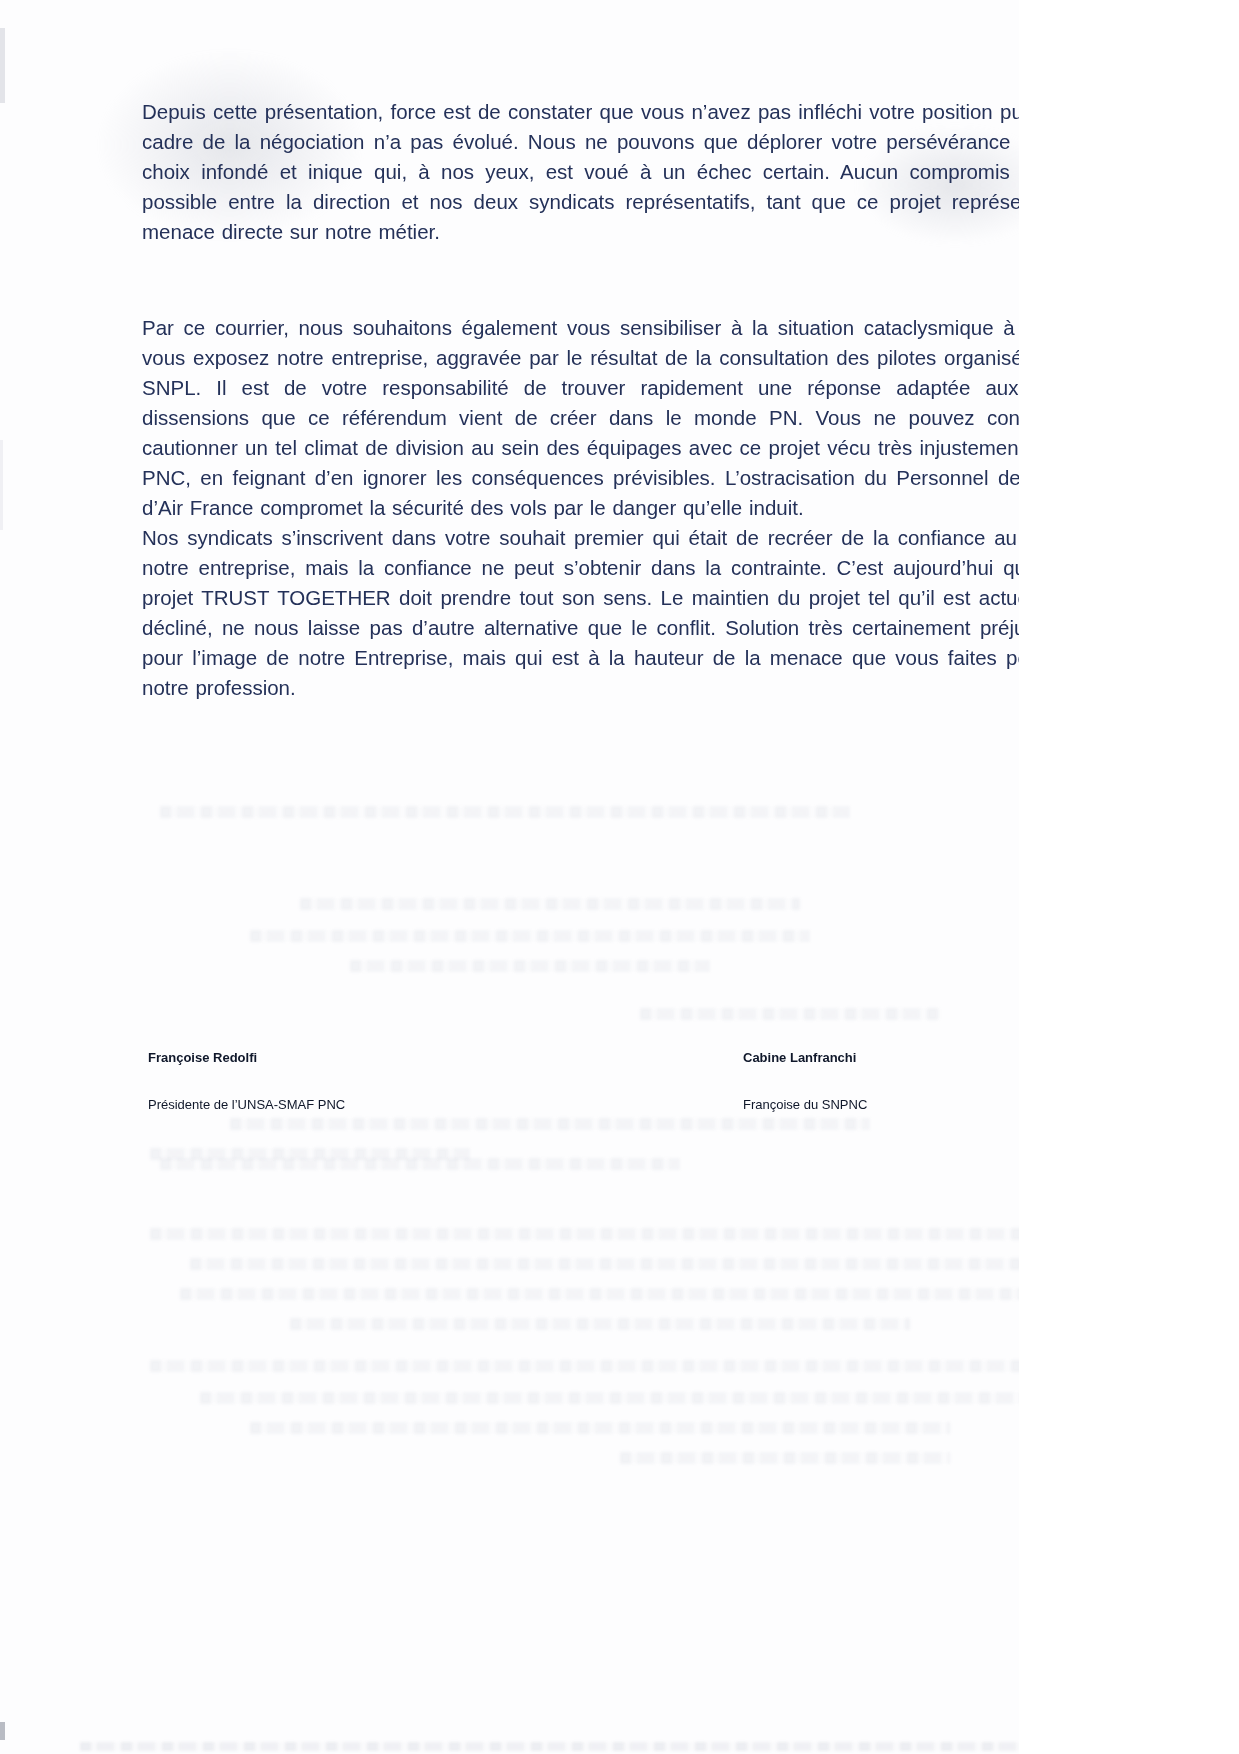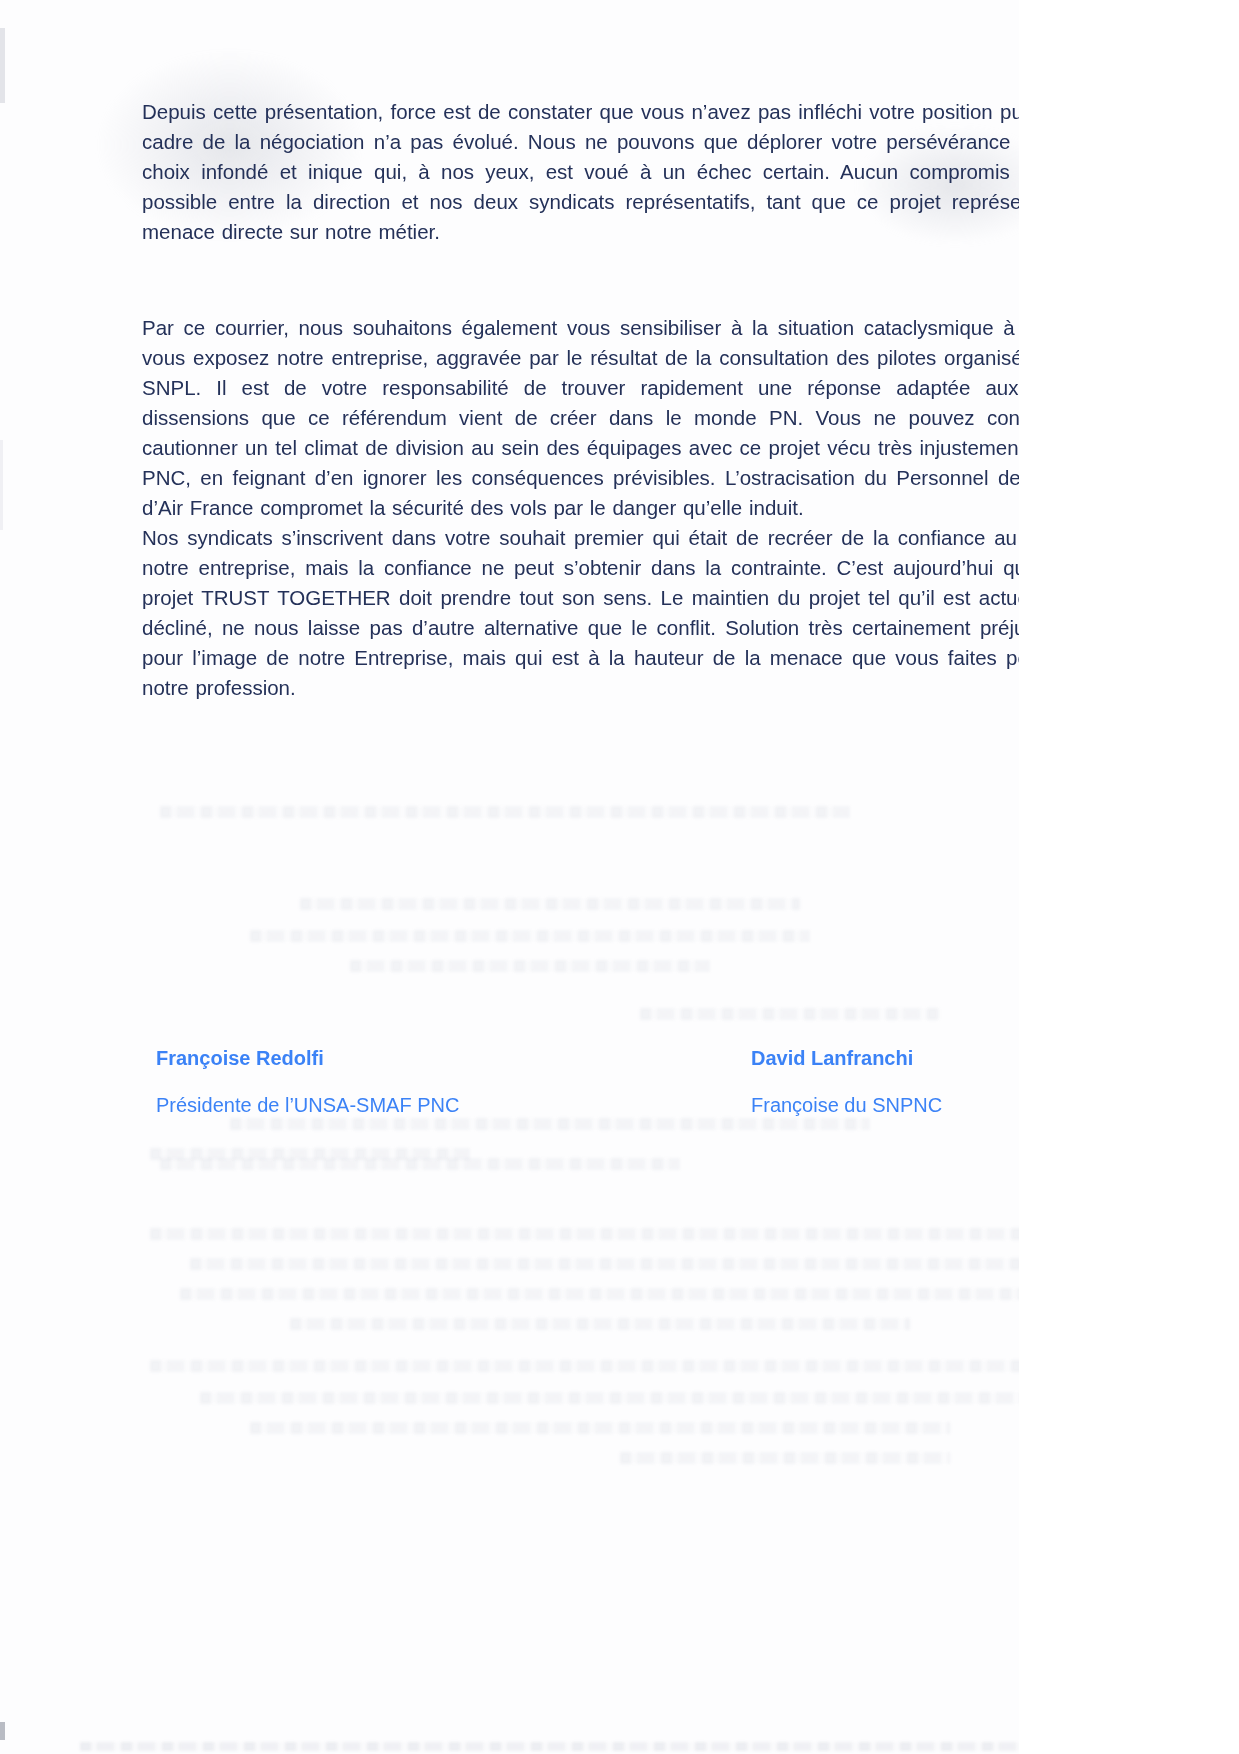--- a/index.html
+++ b/index.html
@@ -32,28 +32,28 @@
     text-align-last: left;
     word-spacing: 1px;
   }
   .letter-body p.gap-large { margin-bottom: 66px; }
   .letter-body p.gap-med   { }
   .letter-body p.gap-small { margin-bottom: 20px; }
 
   
   .signatures {
     position: absolute;
-    left: 156px;
+    left: 148px;
     top: 1043px;
     width: 953px;
     display: grid;
     grid-template-columns: 595px auto;
     grid-row-gap: 17px;
-    color: #3b82f6;
-    font-size: 20px;
+    color: #0f172a;
+    font-size: 13px;
     line-height: 30px;
   }
   .sig-name { font-weight: bold; }
 
   
   .smudge {
     position: absolute;
     border-radius: 50%;
     background: radial-gradient(ellipse at center, rgba(200,203,212,0.45), rgba(200,203,212,0) 70%);
     filter: blur(3px);
@@ -92,21 +92,21 @@
   <div class="smudge" style="left:855px; top:125px; width:200px; height:120px;"></div>
 
   <div class="letter-body">
     <p class="gap-large">Depuis cette présentation, force est de constater que vous n’avez pas infléchi votre position puisque le cadre de la négociation n’a pas évolué. Nous ne pouvons que déplorer votre persévérance dans ce choix infondé et inique qui, à nos yeux, est voué à un échec certain. Aucun compromis ne sera possible entre la direction et nos deux syndicats représentatifs, tant que ce projet représente une menace directe sur notre métier.</p>
     <p class="gap-med">Par ce courrier, nous souhaitons également vous sensibiliser à la situation cataclysmique à laquelle vous exposez notre entreprise, aggravée par le résultat de la consultation des pilotes organisée par le SNPL. Il est de votre responsabilité de trouver rapidement une réponse adaptée aux graves dissensions que ce référendum vient de créer dans le monde PN. Vous ne pouvez continuer à cautionner un tel climat de division au sein des équipages avec ce projet vécu très injustement par les PNC, en feignant d’en ignorer les conséquences prévisibles. L’ostracisation du Personnel de Cabine d’Air France compromet la sécurité des vols par le danger qu’elle induit.</p>
     <p class="gap-small">Nos syndicats s’inscrivent dans votre souhait premier qui était de recréer de la confiance au sein de notre entreprise, mais la confiance ne peut s’obtenir dans la contrainte. C’est aujourd’hui que Votre projet TRUST TOGETHER doit prendre tout son sens. Le maintien du projet tel qu’il est actuellement décliné, ne nous laisse pas d’autre alternative que le conflit. Solution très certainement préjudiciable pour l’image de notre Entreprise, mais qui est à la hauteur de la menace que vous faites peser sur notre profession.</p>
   </div>
 
   <div class="signatures">
     <div class="sig-name">Françoise Redolfi</div>
-    <div class="sig-name">David Lanfranchi</div>
+    <div class="sig-name">Cabine Lanfranchi</div>
     <div class="sig-title">Présidente de l’UNSA-SMAF PNC</div>
     <div class="sig-title">Françoise du SNPNC</div>
   </div>
 
   <div class="bleed-line" style="left:160px; top:806px; width:690px;"></div>
   <div class="bleed-line" style="left:300px; top:898px; width:500px;"></div>
   <div class="bleed-line" style="left:250px; top:930px; width:560px;"></div>
   <div class="bleed-line" style="left:350px; top:960px; width:360px;"></div>
   <div class="bleed-line" style="left:640px; top:1008px; width:300px;"></div>
   <div class="bleed-line" style="left:230px; top:1118px; width:640px;"></div>

